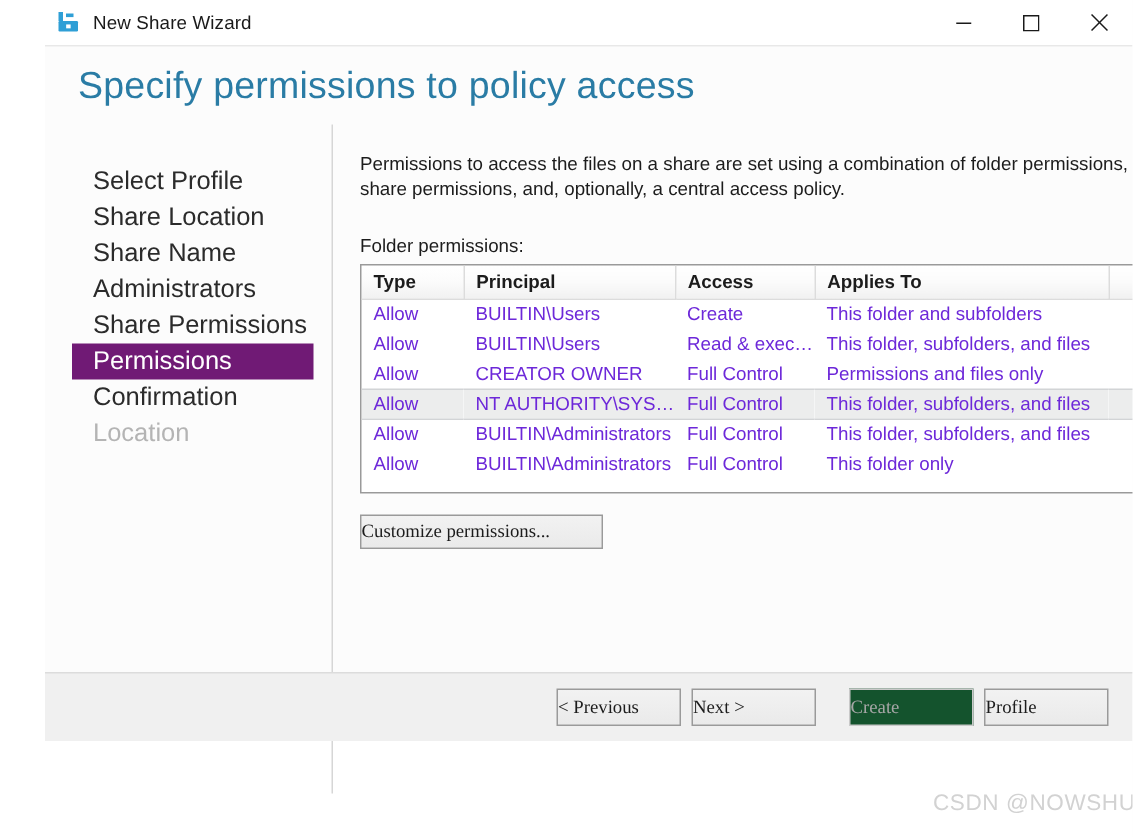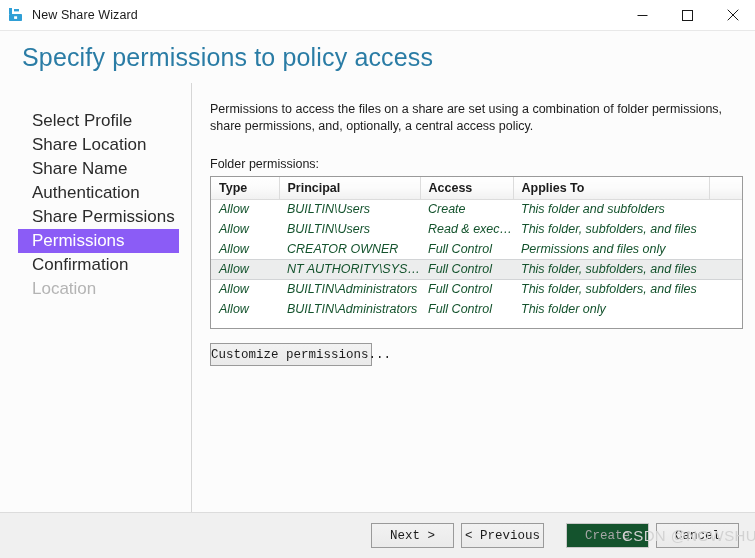--- a/index.html
+++ b/index.html
@@ -11,25 +11,26 @@
     width: 755px;
     height: 558px;
     overflow: hidden;
     background: #ffffff;
     font-family: "Liberation Sans", sans-serif;
     -webkit-font-smoothing: antialiased;
   }
   .window {
     position: relative;
     width: 755px;
-    height: 558px;
+    height: 494px;
     background: #ffffff;
     box-sizing: border-box;
     display: flex;
     flex-direction: column;
+    padding-left: 30px;
   }
 
   
   .titlebar {
     height: 30px;
     min-height: 30px;
     background: #ffffff;
     display: flex;
     align-items: center;
     position: relative;
@@ -111,21 +112,21 @@
     line-height: 24px;
     margin: 0 4px 0 18px;
     padding-left: 14px;
     font-size: 17px;
     color: #2b2b2b;
     white-space: nowrap;
     cursor: default;
     box-sizing: border-box;
   }
   .nav-item.selected {
-    background: #8b5cf6;
+    background: #701a75;
     color: #ffffff;
     margin-right: 13px;
   }
   .nav-item.disabled { color: #b4b4b4; }
 
   
   .content {
     flex: 1 1 auto;
     padding-left: 18px;
     padding-top: 18px;
@@ -171,51 +172,50 @@
     padding: 0 0 0 8px;
     box-sizing: border-box;
     white-space: nowrap;
     overflow: hidden;
     cursor: default;
   }
   table.perm-table thead th:last-child { border-right: none; }
   table.perm-table tbody td {
     height: 20px;
     padding: 0 0 0 8px;
-    color: #14532d;
+    color: #6d28d9;
     white-space: nowrap;
     overflow: hidden;
     text-overflow: ellipsis;
     box-sizing: border-box;
     cursor: default;
-    font-style: italic;
   }
   table.perm-table tbody tr.selected td {
     background: #eceded;
     border-top: 1px solid #d2d4d6;
     border-bottom: 1px solid #d2d4d6;
   }
   .col-type      { width: 68px; }
   .col-principal { width: 141px; }
   .col-access    { width: 93px; }
   .col-applies   { width: 196px; }
   .col-blank     { width: auto; }
 
   
   .btn {
-    font-family: Liberation Mono, monospace;
+    font-family: Liberation Serif, serif;
     font-size: 12.5px;
     color: #1c1c1c;
     background: linear-gradient(to bottom, #f2f2f2 0%, #eaeaea 100%);
     border: 1px solid #9a9a9a;
     box-sizing: border-box;
     cursor: default;
     padding: 0;
     white-space: nowrap;
-    text-align: center;
+    text-align: left;
   }
   .btn.disabled { color: #a6a6a6; background: #14532d; border-color: #c9c9c9; }
   .btn-customize {
     margin-top: 14px;
     width: 162px;
     height: 23px;
   }
 
   
   .footer {
@@ -287,21 +287,21 @@
   <div class="header">
     <div class="page-title">Specify permissions to policy access</div>
   </div>
 
   <div class="body-area">
 
     <div class="sidebar">
       <div class="nav-item">Select Profile</div>
       <div class="nav-item">Share Location</div>
       <div class="nav-item">Share Name</div>
-      <div class="nav-item">Authentication</div>
+      <div class="nav-item">Administrators</div>
       <div class="nav-item">Share Permissions</div>
       <div class="nav-item selected">Permissions</div>
       <div class="nav-item">Confirmation</div>
       <div class="nav-item disabled">Location</div>
       <div class="sidebar-divider"></div>
     </div>
 
     <div class="content">
       <p class="intro-text">Permissions to access the files on a share are set using a combination of folder permissions, share permissions, and, optionally, a central access policy.</p>
 
@@ -370,22 +370,22 @@
             </tr>
           </tbody>
         </table>
       </div>
 
       <button class="btn btn-customize">Customize permissions...</button>
     </div>
   </div>
 
   <div class="footer">
+    <button class="btn">&lt; Previous</button>
     <button class="btn">Next &gt;</button>
-    <button class="btn">&lt; Previous</button>
     <span class="gap"></span>
     <button class="btn disabled">Create</button>
-    <button class="btn">Cancel</button>
+    <button class="btn">Profile</button>
   </div>
 
   <div class="watermark">CSDN @NOWSHUT</div>
 
 </div>
 
 </body></html>

